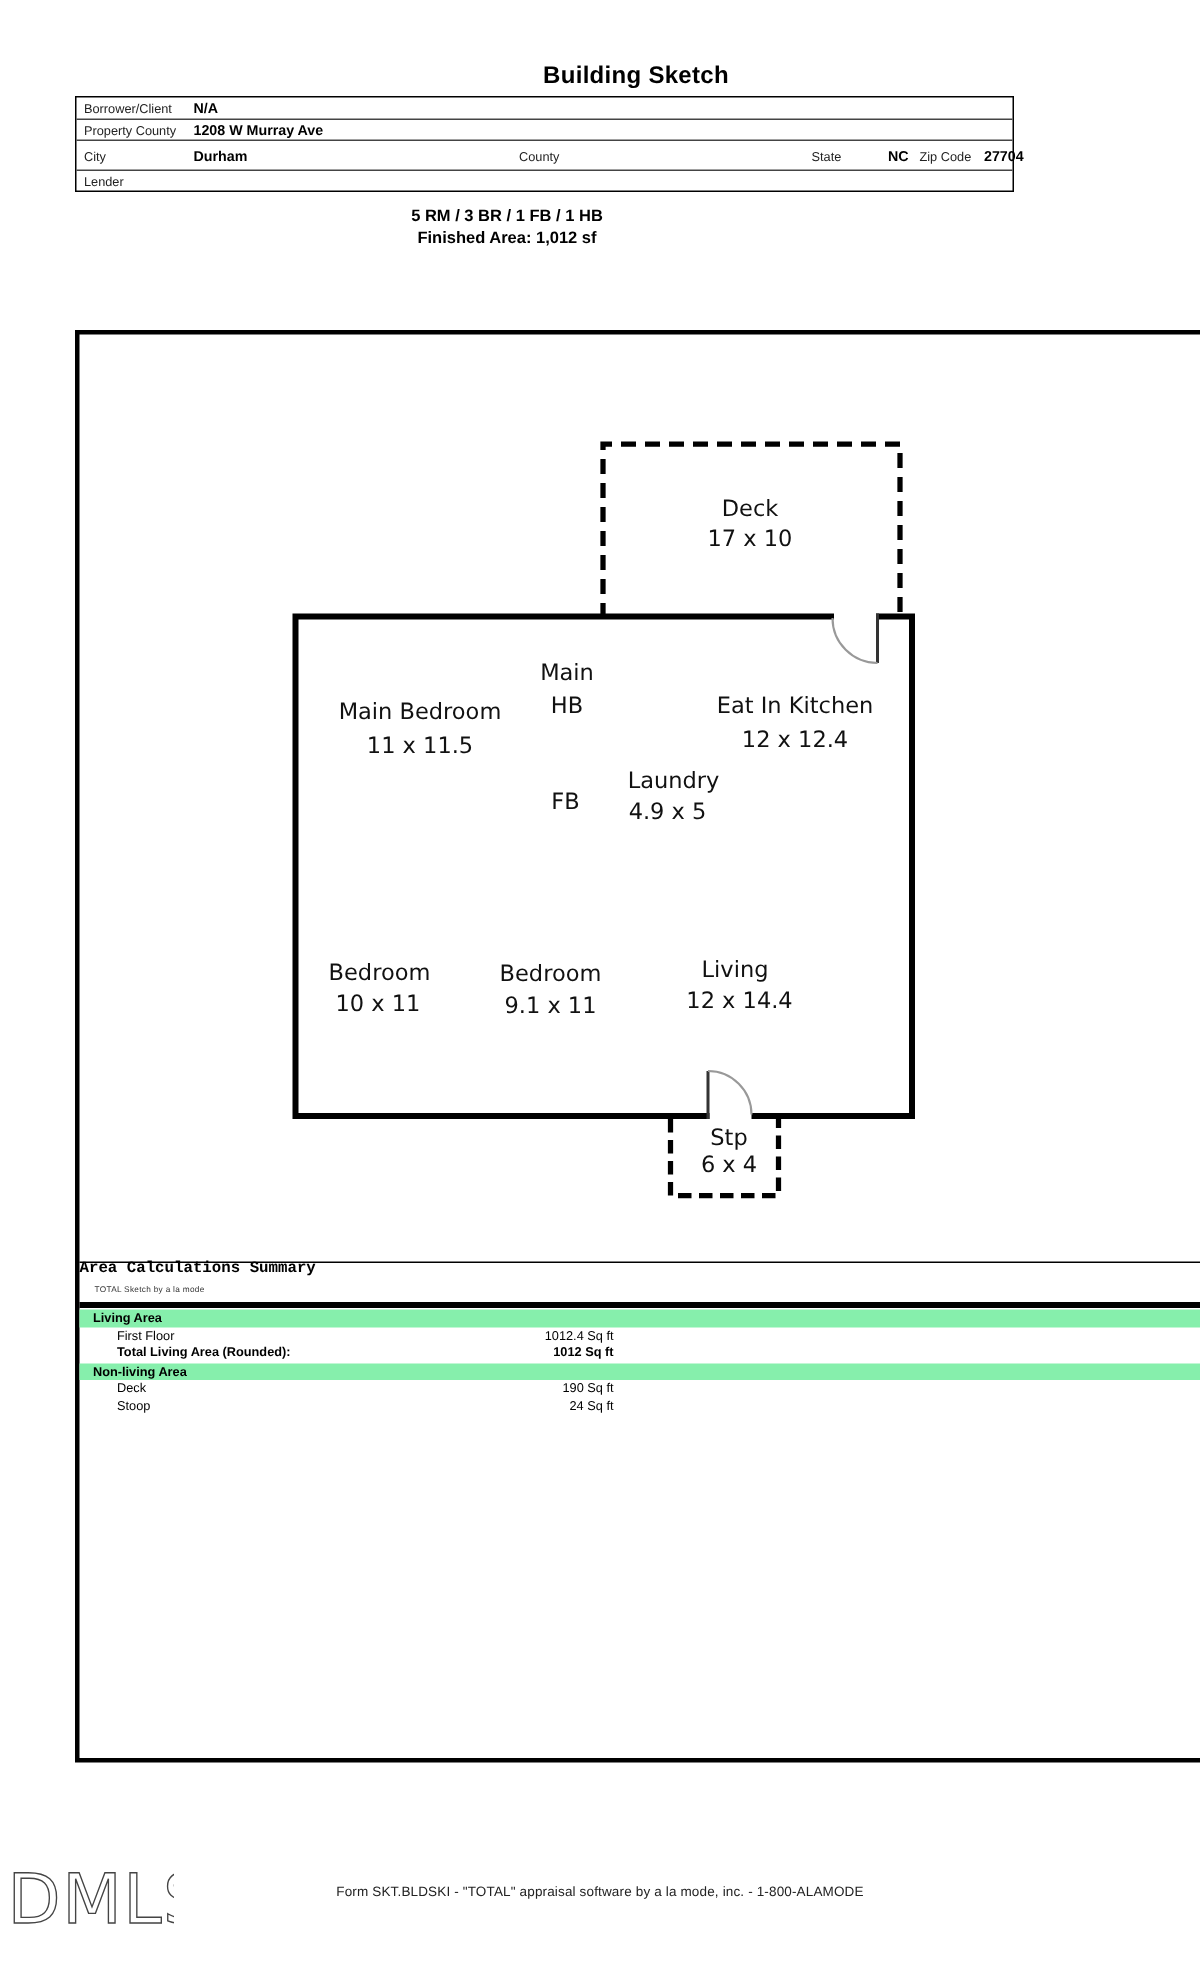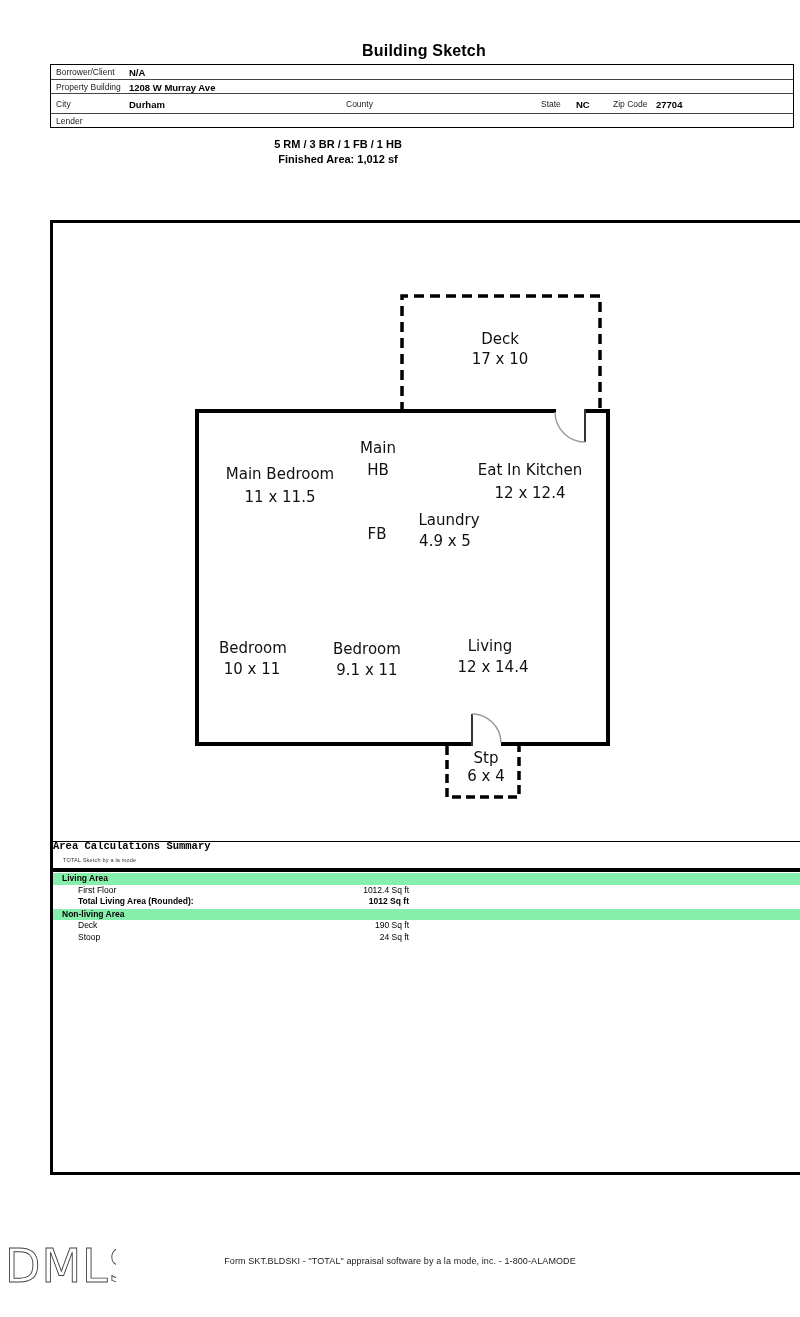--- a/index.html
+++ b/index.html
@@ -8,21 +8,21 @@
     width:800px; height:1317px; position:relative;
     font-family:"Liberation Sans", sans-serif; color:#000;
   }
   
   .doc-title {
     position:absolute; left:0; top:42px; width:800px;
     text-align:center; font-size:16px; font-weight:bold; letter-spacing:0.2px;margin-left:24px;
   }
   
   .hdr-table {
-    position:absolute; left:50px; top:64px; width:744px;
+    position:absolute; left:50px; top:64px; width:626px;
     border:1.5px solid #000; background:#fff;
   }
   .hdr-row { position:relative; border-top:1px solid #444; }
   .hdr-row:first-child { border-top:none; }
   .hdr-row.h14 { height:14px; }
   .hdr-row.h20 { height:20px; }
   .hdr-label {
     position:absolute; font-size:8.5px; color:#222; white-space:nowrap;
   }
   .hdr-value {
@@ -76,30 +76,30 @@
 <body>
 
 <div class="doc-title">Building Sketch</div>
 
 <div class="hdr-table">
   <div class="hdr-row h14">
     <span class="hdr-label" style="left:5px">Borrower/Client</span>
     <span class="hdr-value" style="left:78px">N/A</span>
   </div>
   <div class="hdr-row h14">
-    <span class="hdr-label" style="left:5px">Property Building</span>
+    <span class="hdr-label" style="left:5px">Property County</span>
     <span class="hdr-value" style="left:78px">1208 W Murray Ave</span>
   </div>
   <div class="hdr-row h20">
     <span class="hdr-label" style="left:5px">City</span>
     <span class="hdr-value" style="left:78px">Durham</span>
     <span class="hdr-label" style="left:295px">County</span>
     <span class="hdr-value" style="left:350px"></span>
     <span class="hdr-label" style="left:490px">State</span>
-    <span class="hdr-value" style="left:525px">NC</span>
+    <span class="hdr-value" style="left:541px">NC</span>
     <span class="hdr-label" style="left:562px">Zip Code</span>
     <span class="hdr-value" style="left:605px">27704</span>
   </div>
   <div class="hdr-row h14">
     <span class="hdr-label" style="left:5px">Lender</span>
     <span class="hdr-value" style="left:78px"></span>
   </div>
 </div>
 
 <div class="sum-line" style="top:138px">5 RM / 3 BR / 1 FB / 1 HB</div>

